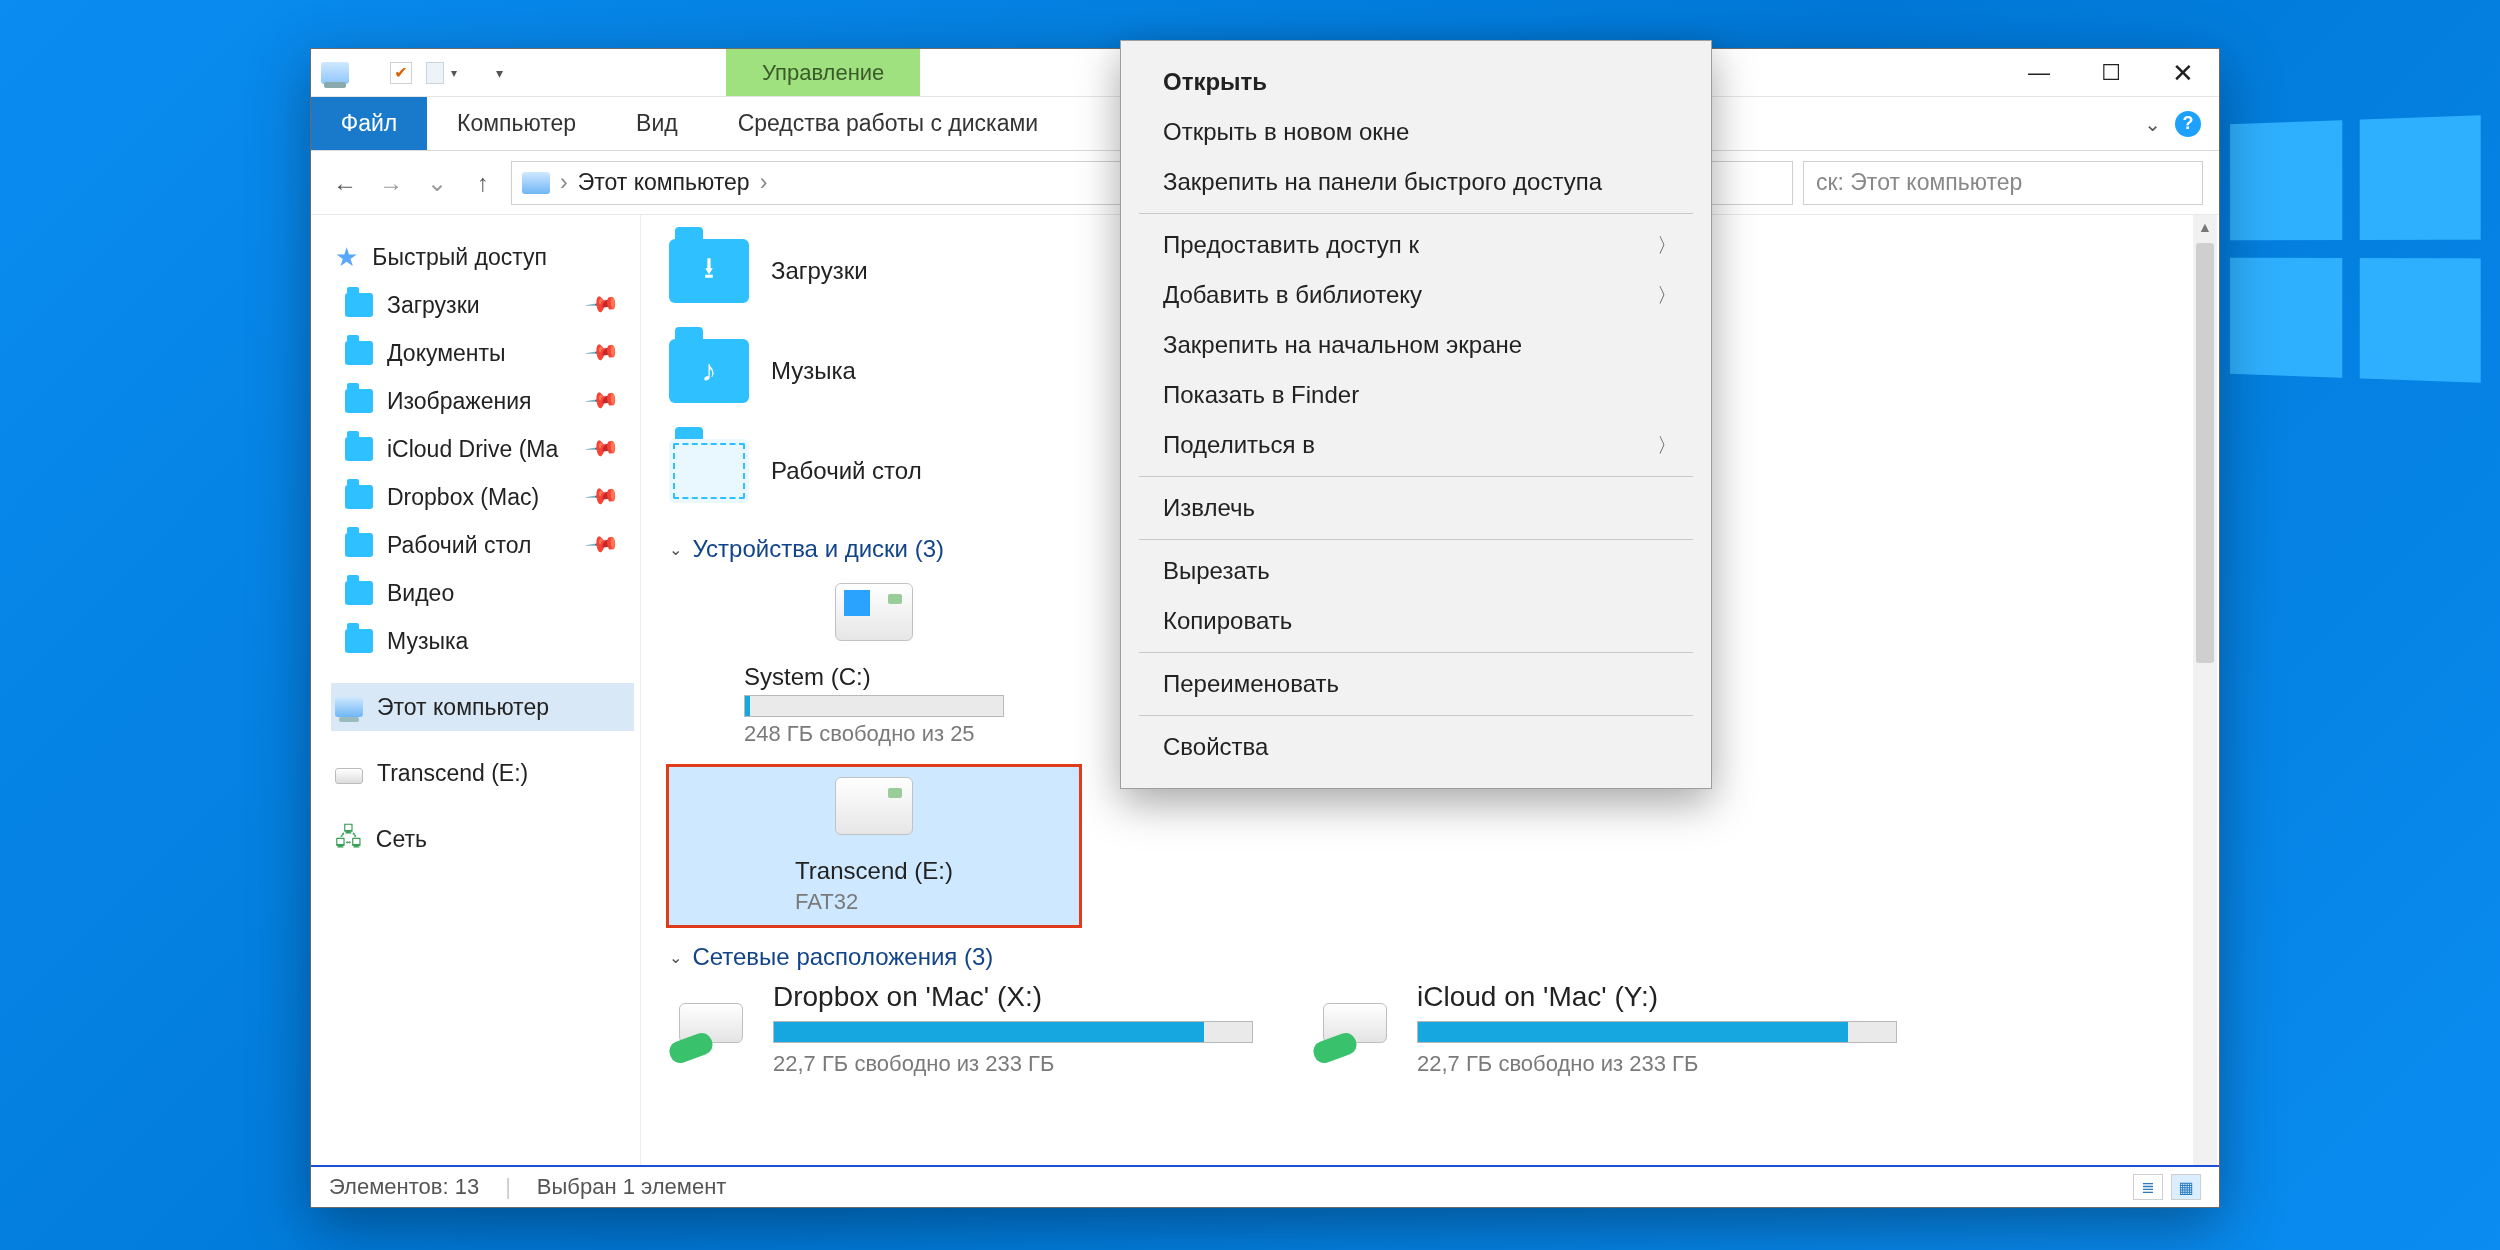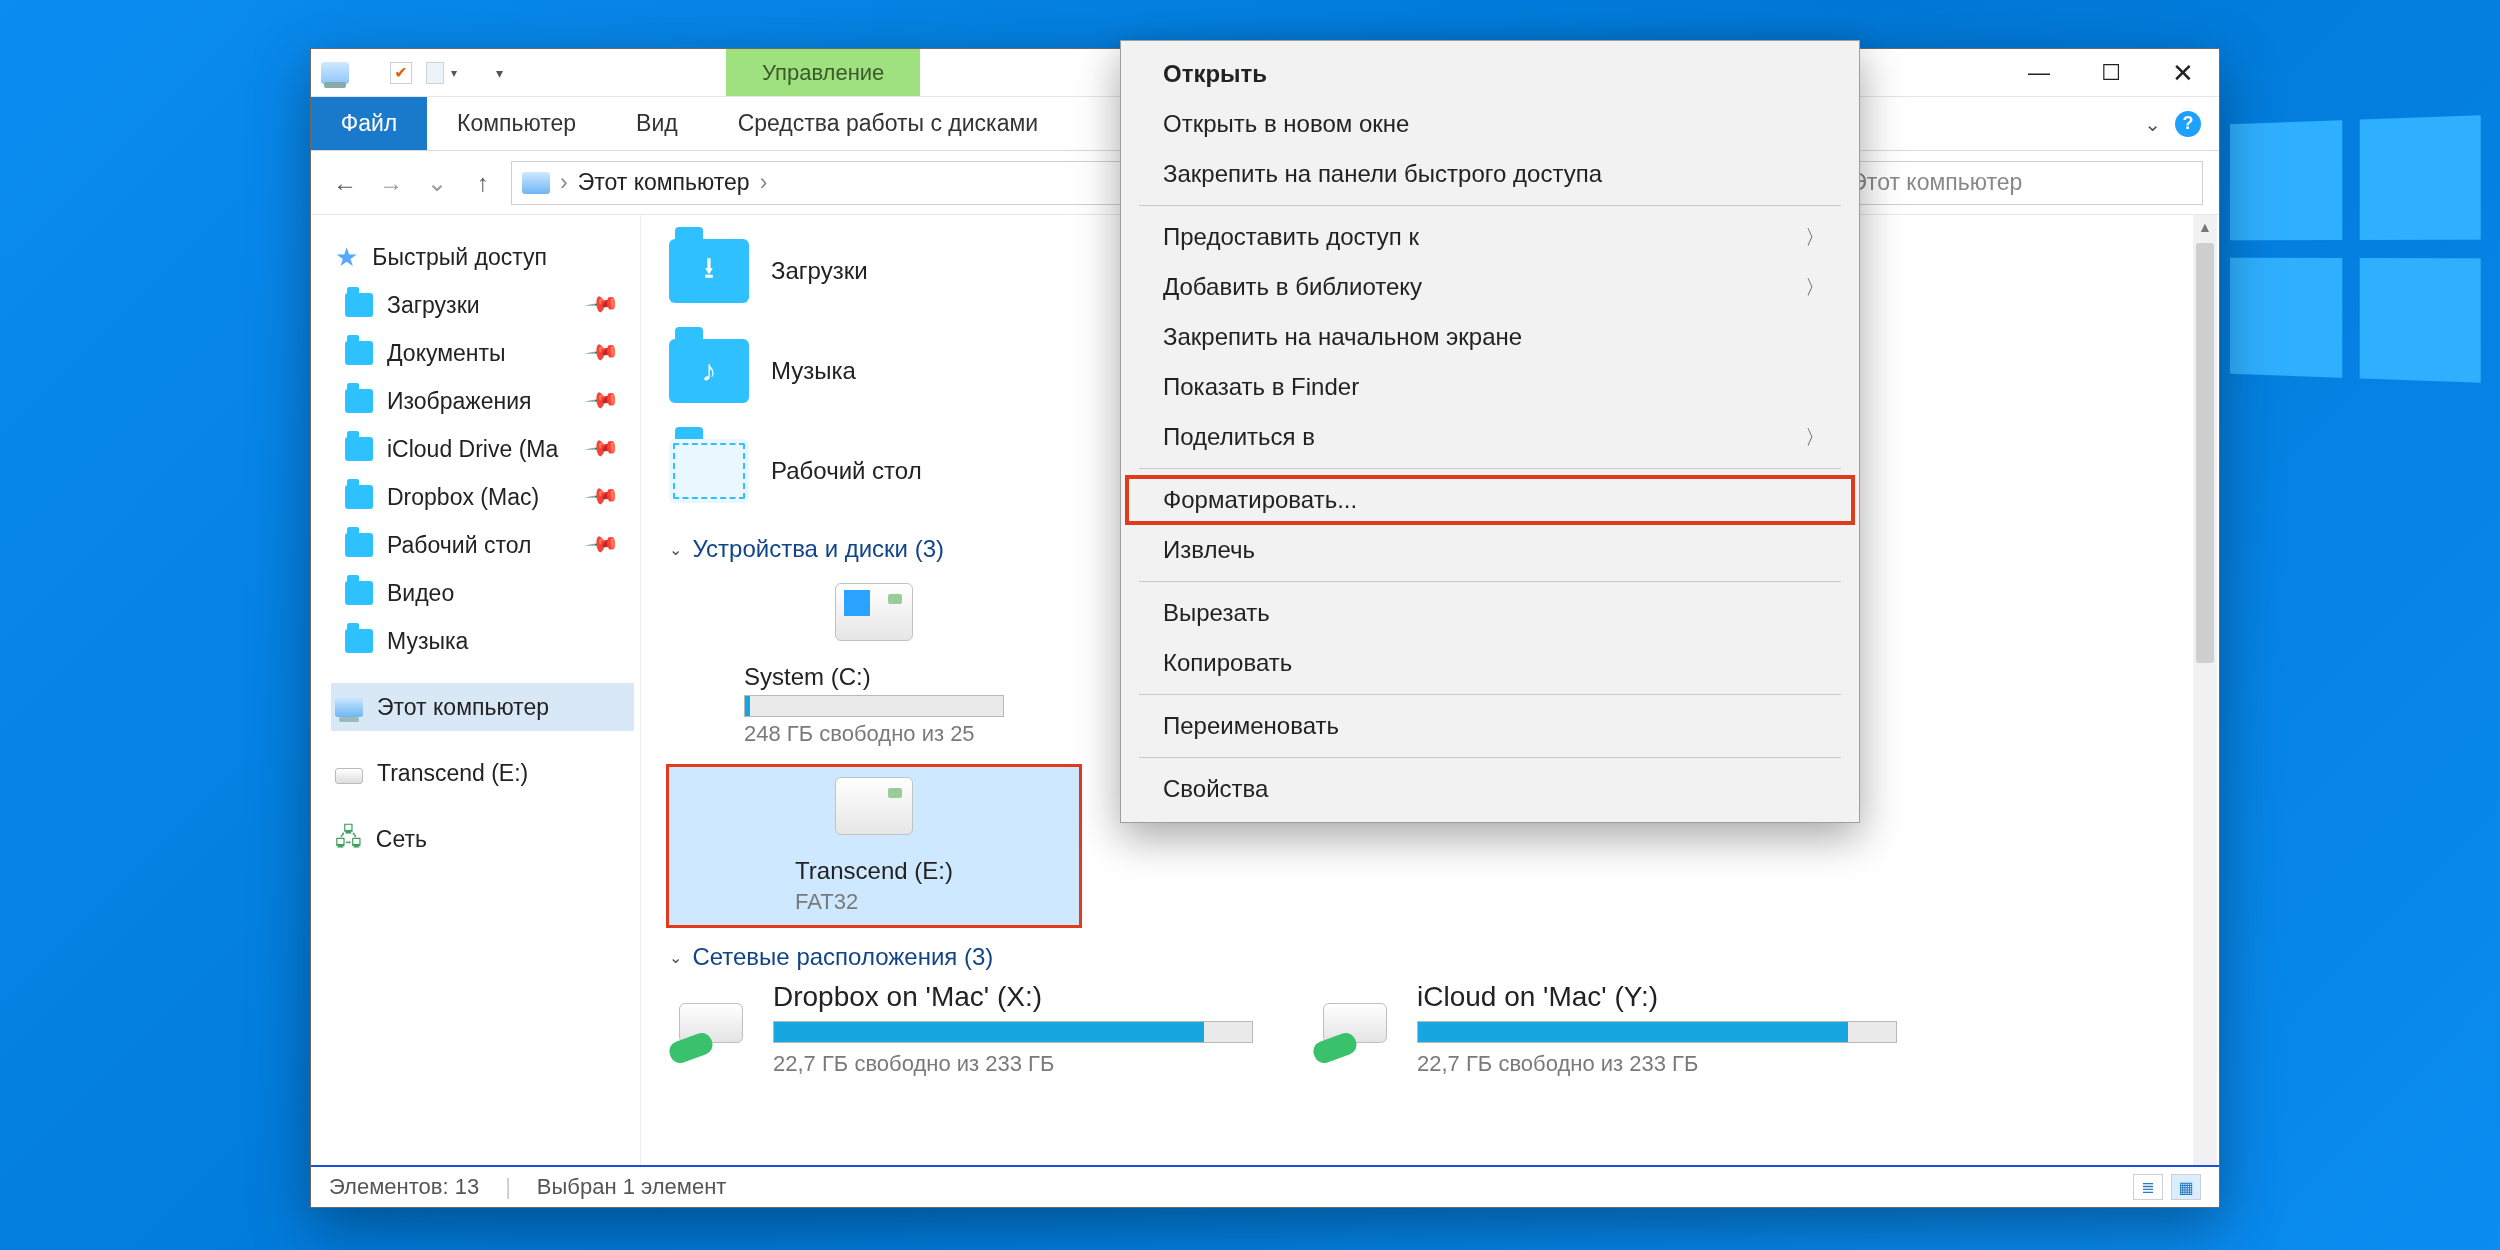--- a/index.html
+++ b/index.html
@@ -104,23 +104,23 @@
   .statusbar { height:42px; border-top:2px solid #1d4ed8; display:flex; align-items:center; font-size:22px; color:#555; padding:0 18px; gap:26px; }
   .statusbar .right { margin-left:auto; display:flex; gap:8px; }
   .view-btn { width:30px; height:26px; border:1px solid #cfcfcf; display:flex; align-items:center; justify-content:center; font-size:16px; color:#2a7abf; }
   
   .vscroll { position:absolute; right:2px; top:0; bottom:0; width:24px; background:#f1f1f1; display:flex; flex-direction:column; align-items:center; }
   .vscroll .arrow { height:24px; color:#777; font-size:14px; display:flex; align-items:center; }
   .vscroll .thumb { width:18px; flex:0 0 420px; background:#cfcfcf; margin-top:4px; border-radius:3px; }
   
   .ctxmenu {
     position:absolute; left:1120px; top:40px;
-    width:740px; background:#f2f2f2; border:1px solid #9e9e9e;
+    width:592px; background:#f2f2f2; border:1px solid #9e9e9e;
     box-shadow:0 14px 40px rgba(0,0,0,.35);
-    padding:8px 4px;
+    padding:16px 4px;
   }
   .ctxmenu .row { height:50px; display:flex; align-items:center; padding:0 38px; font-size:24px; color:#222; position:relative; }
   .ctxmenu .row.bold { font-weight:600; }
   .ctxmenu .row .sub { position:absolute; right:30px; color:#555; font-size:20px; }
   .ctxmenu hr { border:none; border-top:1px solid #c9c9c9; margin:6px 14px; }
   .ctxmenu .row.hl { outline:4px solid #e23b1c; outline-offset:-4px; }
 </style>
 </head>
 <body>
 
@@ -343,21 +343,20 @@
     <div class="row bold">Открыть</div>
     <div class="row">Открыть в новом окне</div>
     <div class="row">Закрепить на панели быстрого доступа</div>
     <hr>
     <div class="row">Предоставить доступ к<span class="sub">〉</span></div>
     <div class="row">Добавить в библиотеку<span class="sub">〉</span></div>
     <div class="row">Закрепить на начальном экране</div>
     <div class="row">Показать в Finder</div>
     <div class="row">Поделиться в<span class="sub">〉</span></div>
     <hr>
-    <div class="row hl">Форматировать...</div>
     <div class="row">Извлечь</div>
     <hr>
     <div class="row">Вырезать</div>
     <div class="row">Копировать</div>
     <hr>
     <div class="row">Переименовать</div>
     <hr>
     <div class="row">Свойства</div>
   </div>
 

